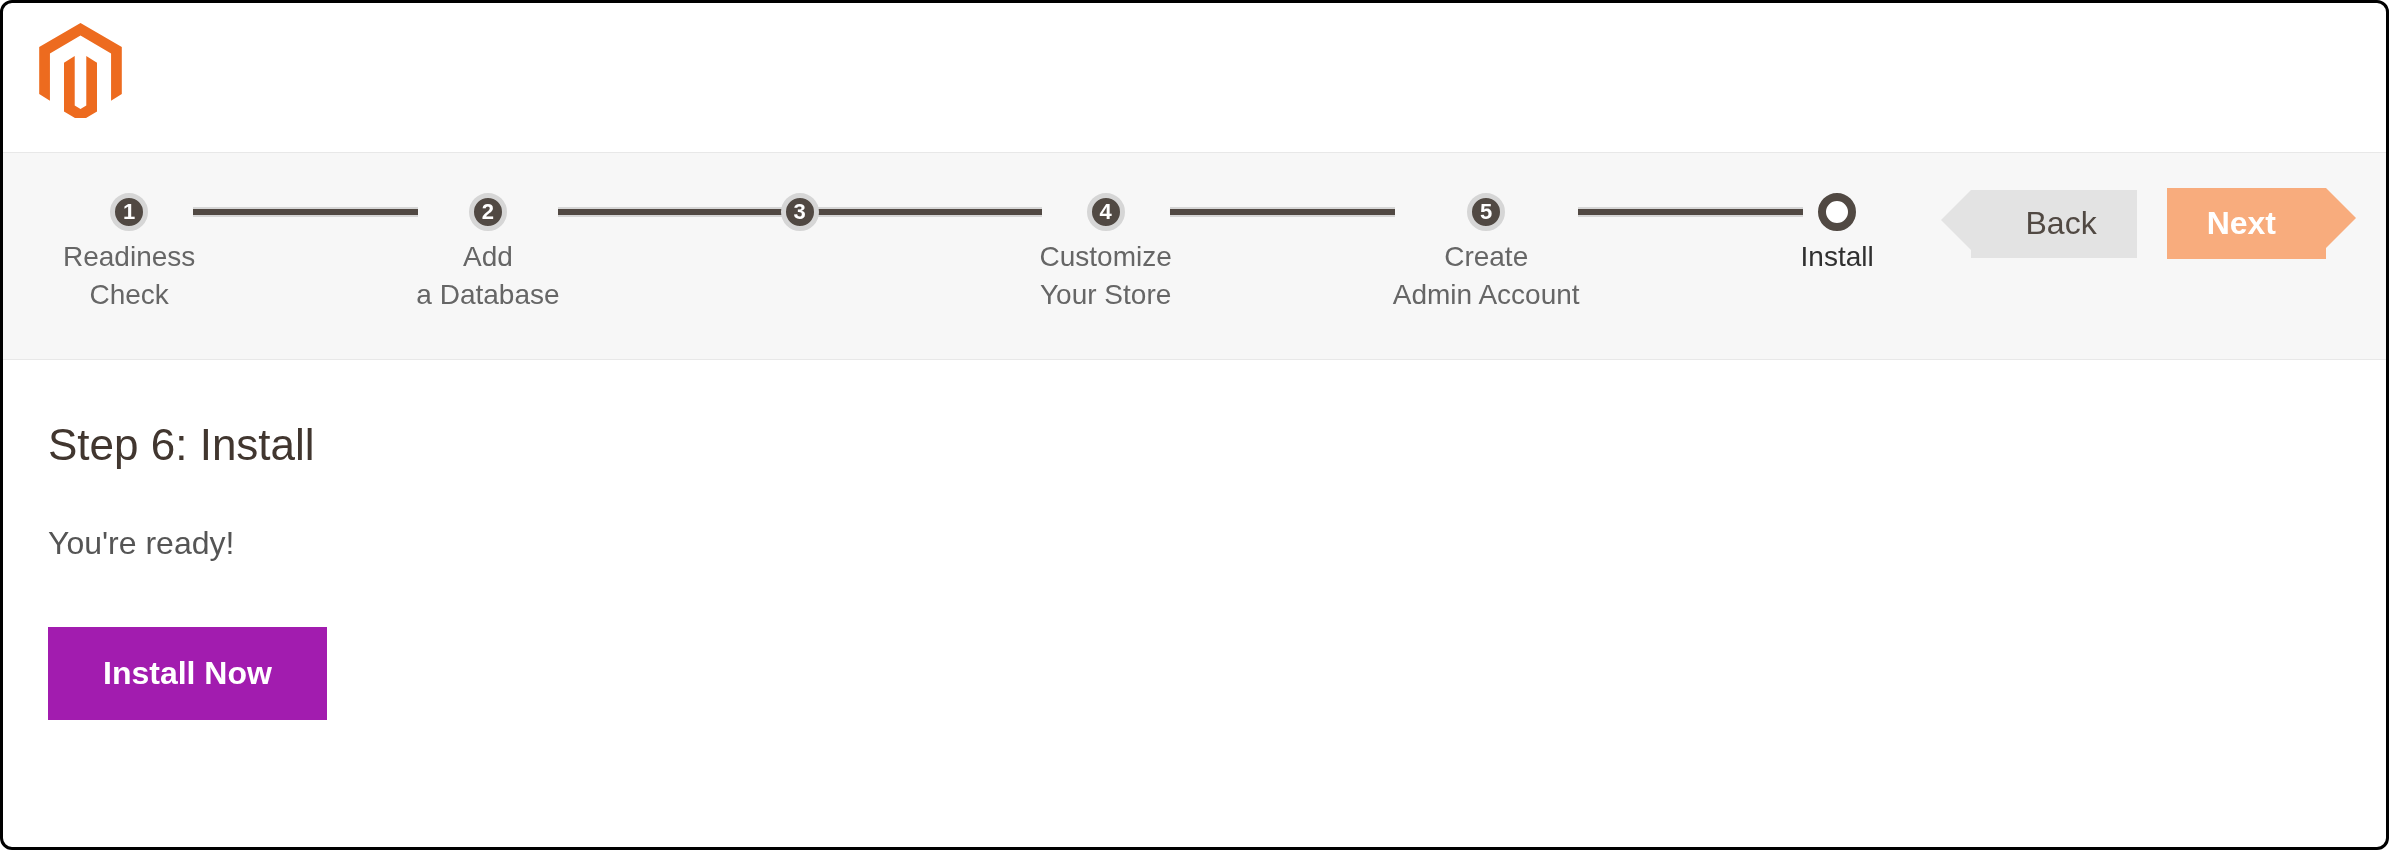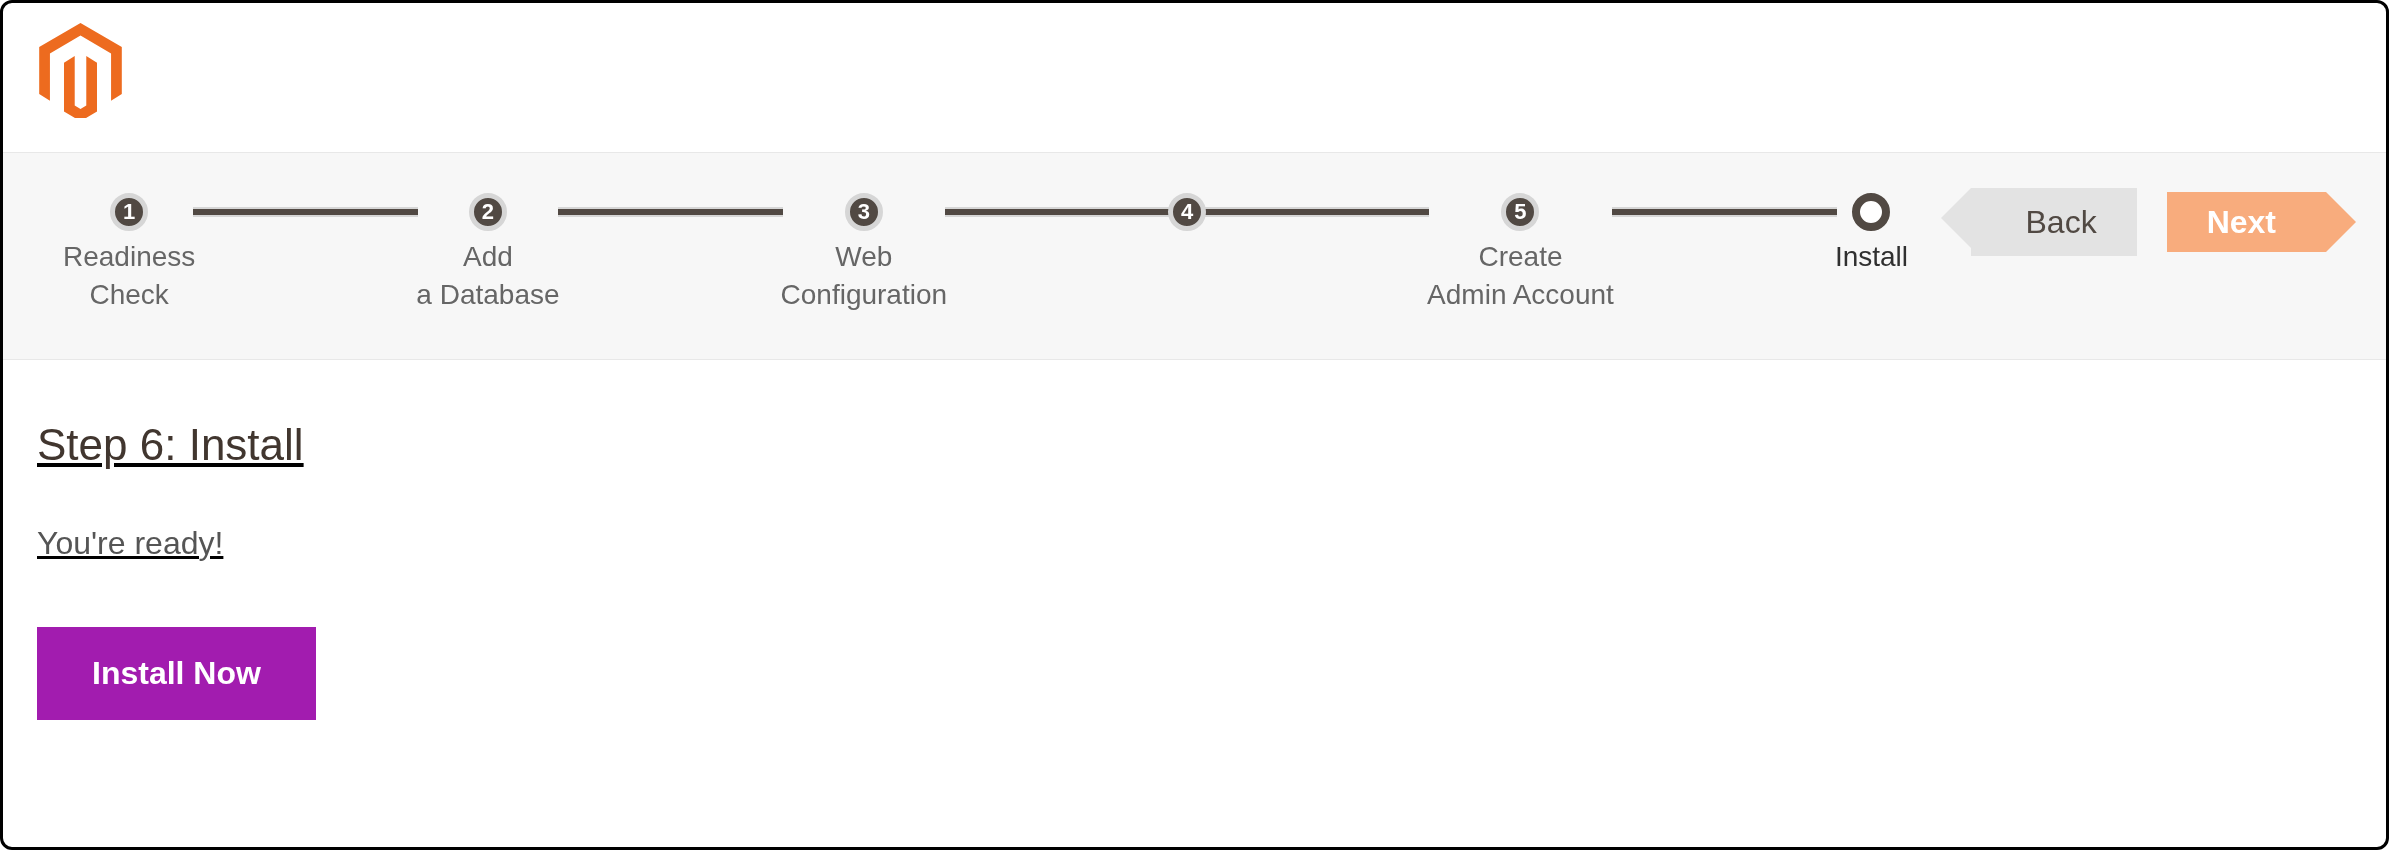--- a/index.html
+++ b/index.html
@@ -120,38 +120,37 @@
     }
     .btn-next {
       background: #f8ac7d;
       color: #fff;
       font-size: 32px;
       font-weight: 600;
       padding: 14px 50px 14px 40px;
       border: none;
       position: relative;
       cursor: pointer;
-      height: 60px;
+      height: 71px;
       display: flex;
       align-items: center;
     }
     .btn-next::after {
       content: '';
       position: absolute;
       right: -30px;
       top: 0;
       width: 0;
       height: 0;
       border-top: 30px solid transparent;
       border-bottom: 30px solid transparent;
       border-left: 30px solid #f8ac7d;
     }
     .content {
-      padding: 60px 45px 40px 34px;
-      text-decoration: underline;
+      padding: 60px 45px 40px 45px;
     }
     .page-title {
       font-size: 44px;
       font-weight: 300;
       color: #41362f;
       margin-bottom: 55px;
     }
     .ready-text {
       font-size: 32px;
       color: #555;
@@ -204,29 +203,29 @@
       </div>
       <div class="step-label">Add
 a Database</div>
     </div>
     <div class="step-connector" style="margin-top:14px;"></div>
 
     <div class="step-col">
       <div class="step-row">
         <div class="step-circle">3</div>
       </div>
-      <div class="step-label">Web
-Configuration</div>
     </div>
     <div class="step-connector" style="margin-top:14px;"></div>
 
     <div class="step-col">
       <div class="step-row">
         <div class="step-circle">4</div>
       </div>
+      <div class="step-label">Customize
+Your Store</div>
     </div>
     <div class="step-connector" style="margin-top:14px;"></div>
 
     <div class="step-col">
       <div class="step-row">
         <div class="step-circle">5</div>
       </div>
       <div class="step-label">Create
 Admin Account</div>
     </div>

